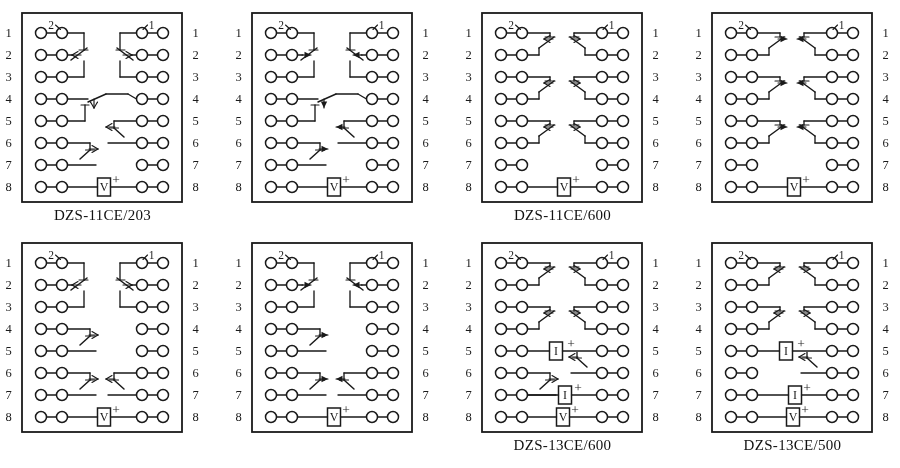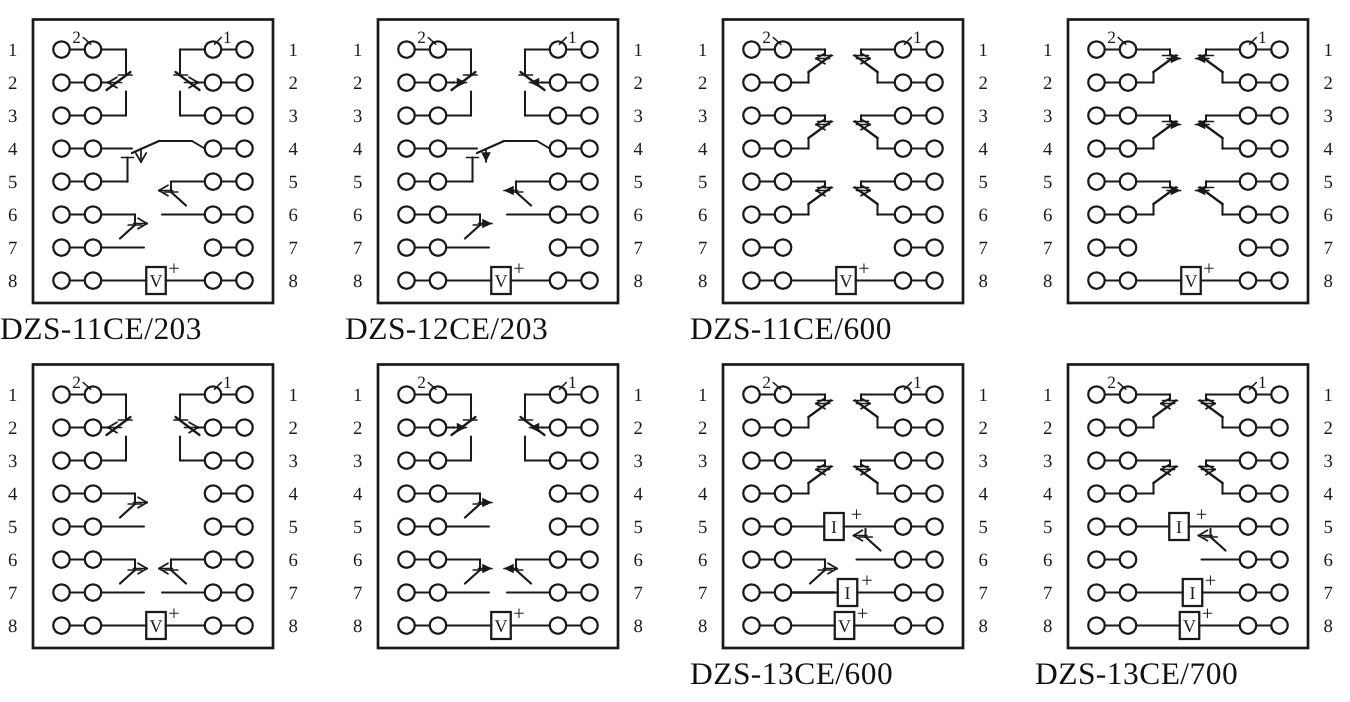--- a/index.html
+++ b/index.html
@@ -4,22 +4,22 @@
 <style>
   html,body{margin:0;padding:0;background:#ffffff;}
   .sheet{
     position:relative;width:900px;height:468px;background:#ffffff;
     font-family:"Liberation Serif","DejaVu Serif",serif;color:#1a1a1a;
     overflow:hidden;
   }
   .panel{position:absolute;width:205px;height:234px;margin:0;}
   .panel svg{display:block;}
   .panel-caption{
-    position:absolute;left:0;top:207px;width:205px;
-    font-size:21px;color:#111111;letter-spacing:.3px;white-space:nowrap;
+    position:absolute;left:0;top:207px;width:205px;text-align:center;
+    font-size:15px;color:#111111;letter-spacing:.3px;white-space:nowrap;
   }
 </style>
 </head>
 <body>
 
 <div class="sheet">
   <figure class="panel" style="left:0;top:0">
       <svg width="205" height="206" viewBox="0 0 205 206">
         <rect x="22" y="13" width="160" height="189" fill="none" stroke="#1a1a1a" stroke-width="1.8"></rect>
         <text x="8.5" y="37.3" font-size="12.5" text-anchor="middle" fill="#1a1a1a" font-family="&quot;Liberation Serif&quot;,&quot;DejaVu Serif&quot;,serif">1</text>
@@ -279,21 +279,20 @@
           <line x1="67.5" y1="165" x2="96" y2="165" stroke="#1a1a1a" stroke-width="1.35" stroke-linecap="round"></line>
         </g>
         <g>
           <line x1="67.5" y1="187" x2="97.5" y2="187" stroke="#1a1a1a" stroke-width="1.35" stroke-linecap="round"></line>
           <line x1="110.5" y1="187" x2="136.5" y2="187" stroke="#1a1a1a" stroke-width="1.35" stroke-linecap="round"></line>
           <rect x="97.5" y="178" width="13" height="18" fill="none" stroke="#1a1a1a" stroke-width="1.5"></rect>
           <text x="104" y="191.3" font-size="12" text-anchor="middle" fill="#1a1a1a" font-family="&quot;Liberation Serif&quot;,&quot;DejaVu Serif&quot;,serif">V</text>
           <text x="116" y="183.5" font-size="13.5" text-anchor="middle" fill="#1a1a1a" font-family="&quot;Liberation Serif&quot;,&quot;DejaVu Serif&quot;,serif">+</text>
         </g>
       </svg>
-      <figcaption class="panel-caption">DZS-12CE/203</figcaption>
     </figure>
   <figure class="panel" style="left:460px;top:0">
       <svg width="205" height="206" viewBox="0 0 205 206">
         <rect x="22" y="13" width="160" height="189" fill="none" stroke="#1a1a1a" stroke-width="1.8"></rect>
         <text x="8.5" y="37.3" font-size="12.5" text-anchor="middle" fill="#1a1a1a" font-family="&quot;Liberation Serif&quot;,&quot;DejaVu Serif&quot;,serif">1</text>
         <text x="195.5" y="37.3" font-size="12.5" text-anchor="middle" fill="#1a1a1a" font-family="&quot;Liberation Serif&quot;,&quot;DejaVu Serif&quot;,serif">1</text>
         <line x1="46.5" y1="33" x2="56.5" y2="33" stroke="#1a1a1a" stroke-width="1.35" stroke-linecap="round"></line>
         <circle cx="41" cy="33" r="5.5" fill="#ffffff" stroke="#1a1a1a" stroke-width="1.5"></circle>
         <circle cx="62" cy="33" r="5.5" fill="#ffffff" stroke="#1a1a1a" stroke-width="1.5"></circle>
         <line x1="147.5" y1="33" x2="157.5" y2="33" stroke="#1a1a1a" stroke-width="1.35" stroke-linecap="round"></line>
@@ -1135,15 +1134,15 @@
           <text x="117" y="161.5" font-size="13.5" text-anchor="middle" fill="#1a1a1a" font-family="&quot;Liberation Serif&quot;,&quot;DejaVu Serif&quot;,serif">+</text>
         </g>
         <g>
           <line x1="67.5" y1="187" x2="96.5" y2="187" stroke="#1a1a1a" stroke-width="1.35" stroke-linecap="round"></line>
           <line x1="109.5" y1="187" x2="136.5" y2="187" stroke="#1a1a1a" stroke-width="1.35" stroke-linecap="round"></line>
           <rect x="96.5" y="178" width="13" height="18" fill="none" stroke="#1a1a1a" stroke-width="1.5"></rect>
           <text x="103" y="191.3" font-size="12" text-anchor="middle" fill="#1a1a1a" font-family="&quot;Liberation Serif&quot;,&quot;DejaVu Serif&quot;,serif">V</text>
           <text x="115" y="183.5" font-size="13.5" text-anchor="middle" fill="#1a1a1a" font-family="&quot;Liberation Serif&quot;,&quot;DejaVu Serif&quot;,serif">+</text>
         </g>
       </svg>
-      <figcaption class="panel-caption">DZS-13CE/700</figcaption>
+      <figcaption class="panel-caption">DZS-13CE/500</figcaption>
     </figure>
 </div>
 
 </body></html>

